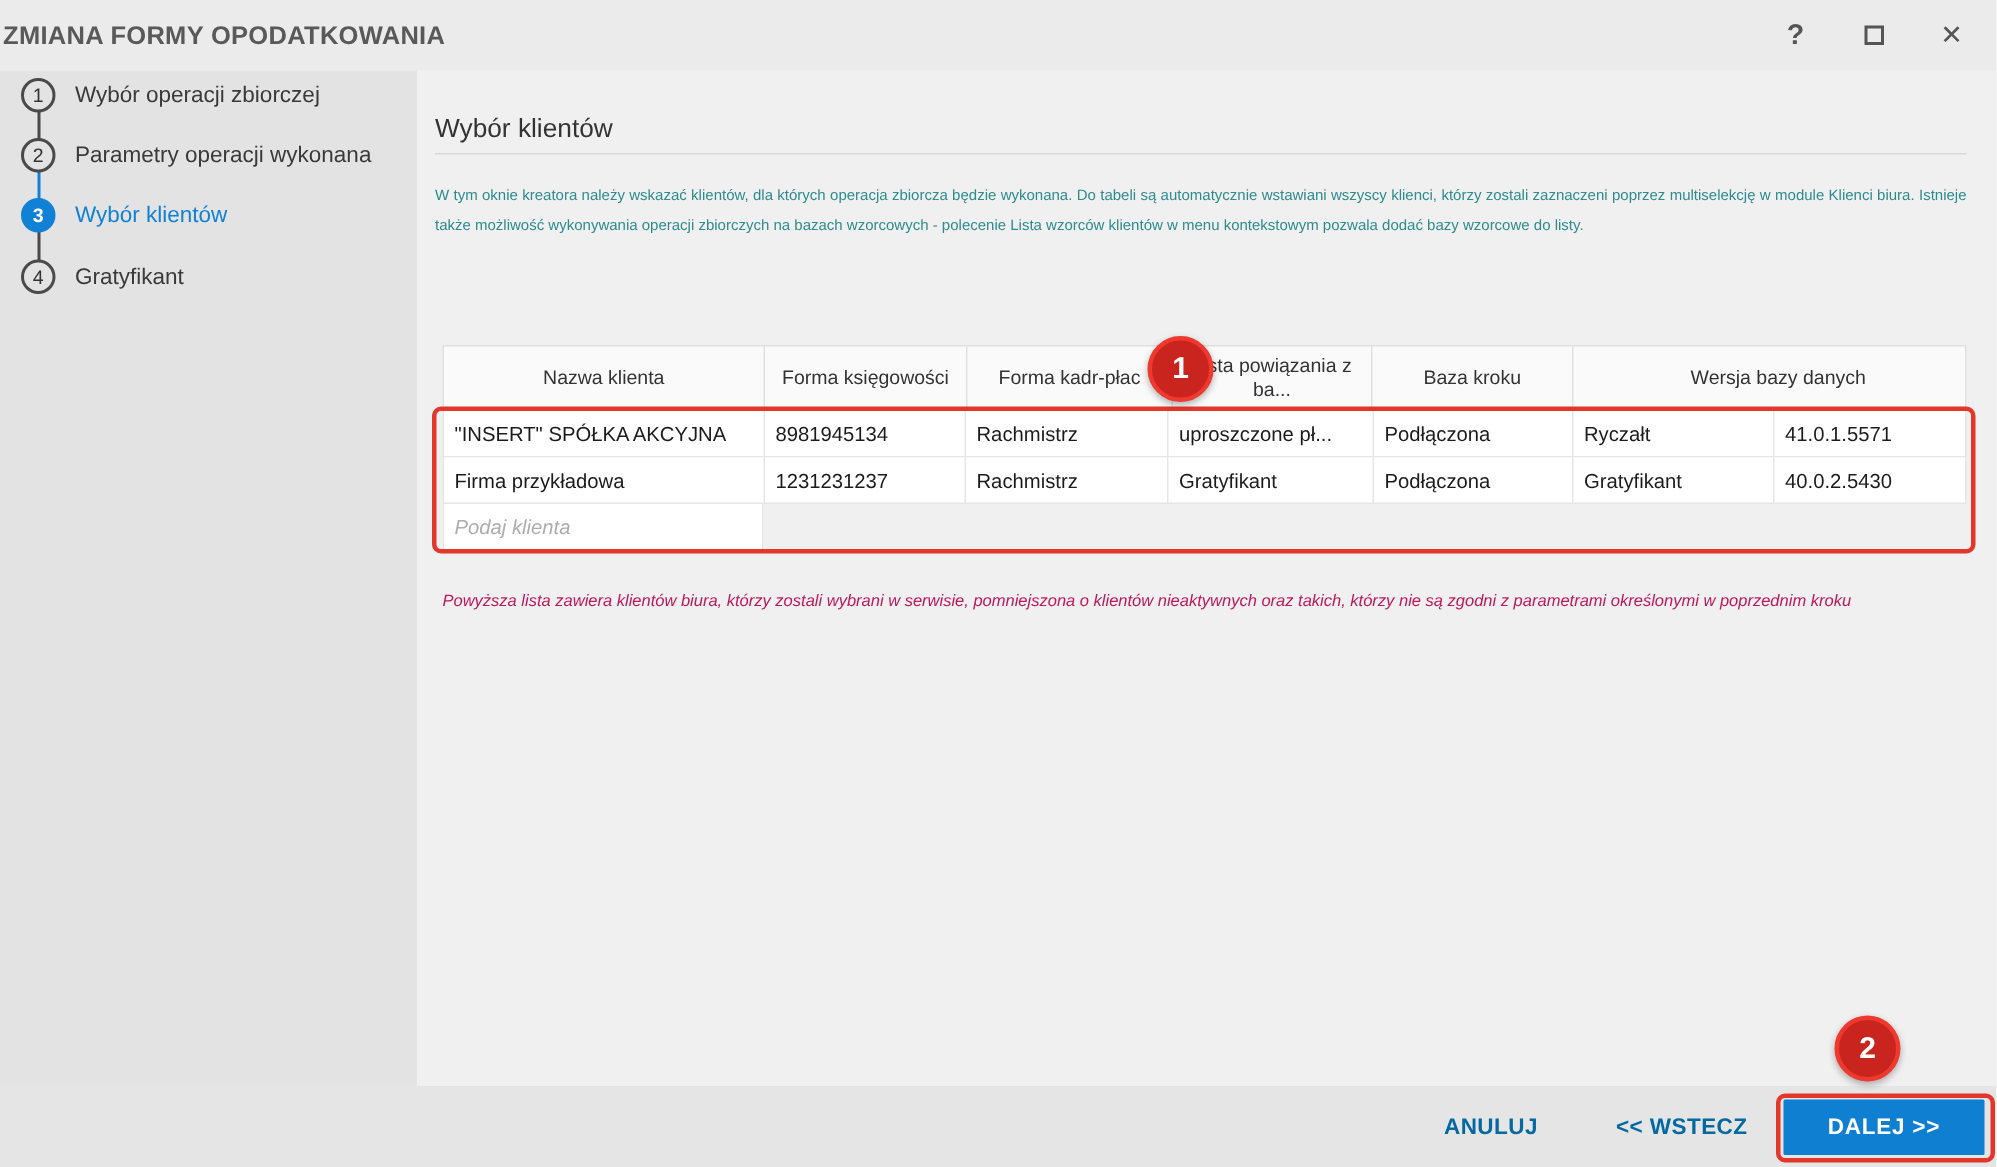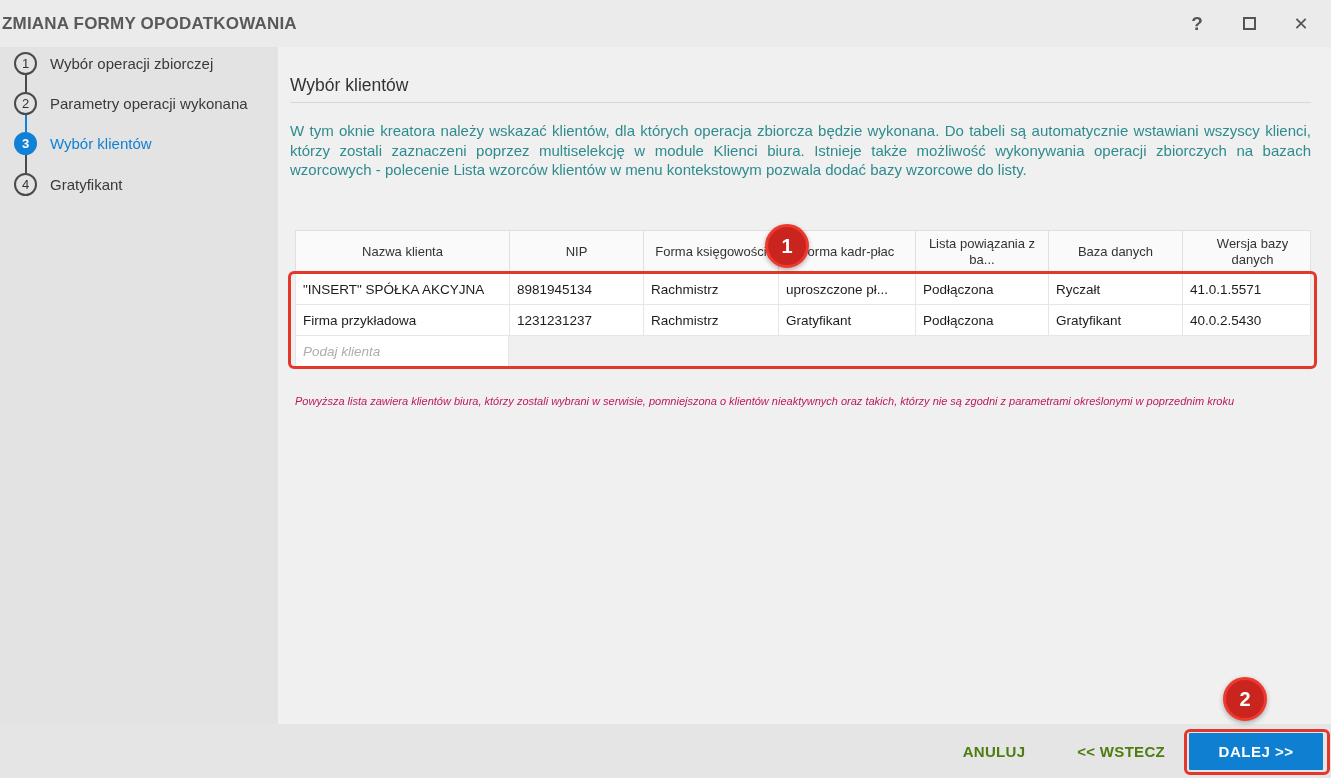--- a/index.html
+++ b/index.html
@@ -25,21 +25,21 @@
   .step-circle { width:23px; height:23px; border-radius:50%; border:2px solid #4A4A4A; background:#E3E3E3;
                  display:flex; align-items:center; justify-content:center; font-size:13px; color:#333; flex:none; }
   .step.active .step-circle { background:#1181D6; border-color:#1181D6; color:#fff; font-weight:bold; }
   .step-label { margin-left:13px; font-size:15px; color:#3A3A3A; white-space:nowrap; }
   .step.active .step-label { color:#1181D6; }
 
   
   .content { position:absolute; left:278px; top:47px; width:1053px; height:677px; background:#F0F0F0; }
   .heading { position:absolute; left:12px; top:28px; font-size:17.5px; color:#333; }
   .heading-rule { position:absolute; left:12px; top:55px; width:1021px; height:1px; background:#D8D8D8; }
-  .description { position:absolute; left:12px; top:74px; width:1021px; font-size:15px; line-height:19.5px;
+  .description { position:absolute; left:12px; top:74px; width:1021px; font-size:10px; line-height:19.5px;
                  color:#2E8B8E; text-align:justify; }
 
   
   .table { position:absolute; left:17px; top:183px; width:1016px; }
   .thead { display:flex; background:#FAFAFA; border:1px solid #E0E0E0; height:44px; }
   .th { display:flex; align-items:center; justify-content:center; text-align:center;
         font-size:13px; line-height:1.25; color:#333; border-right:1px solid #E0E0E0; padding:0 4px; }
   .th:last-child { border-right:none;margin-left:12px; }
   .tr { display:flex; background:#FFFFFF; height:31px; border-bottom:1px solid #E6E6E6; }
   .td { display:flex; align-items:center; font-size:13.5px; color:#1C1C1C; padding:0 7px;
@@ -53,21 +53,21 @@
         border-right:1px solid #E6E6E6; border-bottom:1px solid #E6E6E6; border-left:1px solid #E6E6E6;
         font-family:inherit; font-size:13.5px; font-style:italic; color:#444; padding:0 7px; outline:none; }
   .new-client-input::placeholder { color:#ADADAD; font-style:italic; }
 
   .footnote { position:absolute; left:17px; top:345px; width:1002px; font-size:11px; font-style:italic;
               color:#be185d; line-height:19px; }
 
   
   .footer { position:absolute; left:0; top:724px; width:1331px; height:54px; background:#E5E5E5;
             display:flex; align-items:center; justify-content:flex-end; }
-  .link-btn { font-size:15px; font-weight:bold; color:#4d7c0f; letter-spacing:.3px; cursor:default; }
+  .link-btn { font-size:15px; font-weight:bold; color:#0369a1; letter-spacing:.3px; cursor:default; }
   .cancel-link { margin-right:52px; }
   .back-link { margin-right:24px; }
   .next-btn { width:134px; height:37px; background:#0E7FD1; border:none; border-radius:1px;
               color:#fff; font-family:inherit; font-size:15px; font-weight:bold; letter-spacing:.5px;
               margin-right:8px; cursor:default; }
 
   
   .anno-rect-rows { position:absolute; left:288px; top:271px; width:1029px; height:98px;
                     border:3px solid #E4372B; border-radius:6px; pointer-events:none; }
   .anno-rect-next { position:absolute; left:1184px; top:729px; width:146px; height:46px;
@@ -122,25 +122,24 @@
   </div>
 
   <div class="content">
     <div class="heading">Wybór klientów</div>
     <div class="heading-rule"></div>
     <div class="description">W tym oknie kreatora należy wskazać klientów, dla których operacja zbiorcza będzie wykonana. Do tabeli są automatycznie wstawiani wszyscy klienci, którzy zostali zaznaczeni poprzez multiselekcję w module Klienci biura. Istnieje także możliwość wykonywania operacji zbiorczych na bazach wzorcowych - polecenie Lista wzorców klientów w menu kontekstowym pozwala dodać bazy wzorcowe do listy.</div>
 
     <div class="table">
       <div class="thead" id="thead">
           <div class="th c0">Nazwa klienta</div>
-          <div class="th c1">NIP</div>
           <div class="th c2">Forma księgowości</div>
           <div class="th c3">Forma kadr-płac</div>
           <div class="th c4">Lista powiązania z ba...</div>
-          <div class="th c5">Baza danych</div>
+          <div class="th c5">Baza kroku</div>
           <div class="th c6">Wersja bazy danych</div>
         </div>
       <div class="tbody" id="tbody">
           <div class="tr">
             <div class="td c0">"INSERT" SPÓŁKA AKCYJNA</div>
             <div class="td c1">8981945134</div>
             <div class="td c2">Rachmistrz</div>
             <div class="td c3">uproszczone pł...</div>
             <div class="td c4">Podłączona</div>
             <div class="td c5">Ryczałt</div>

